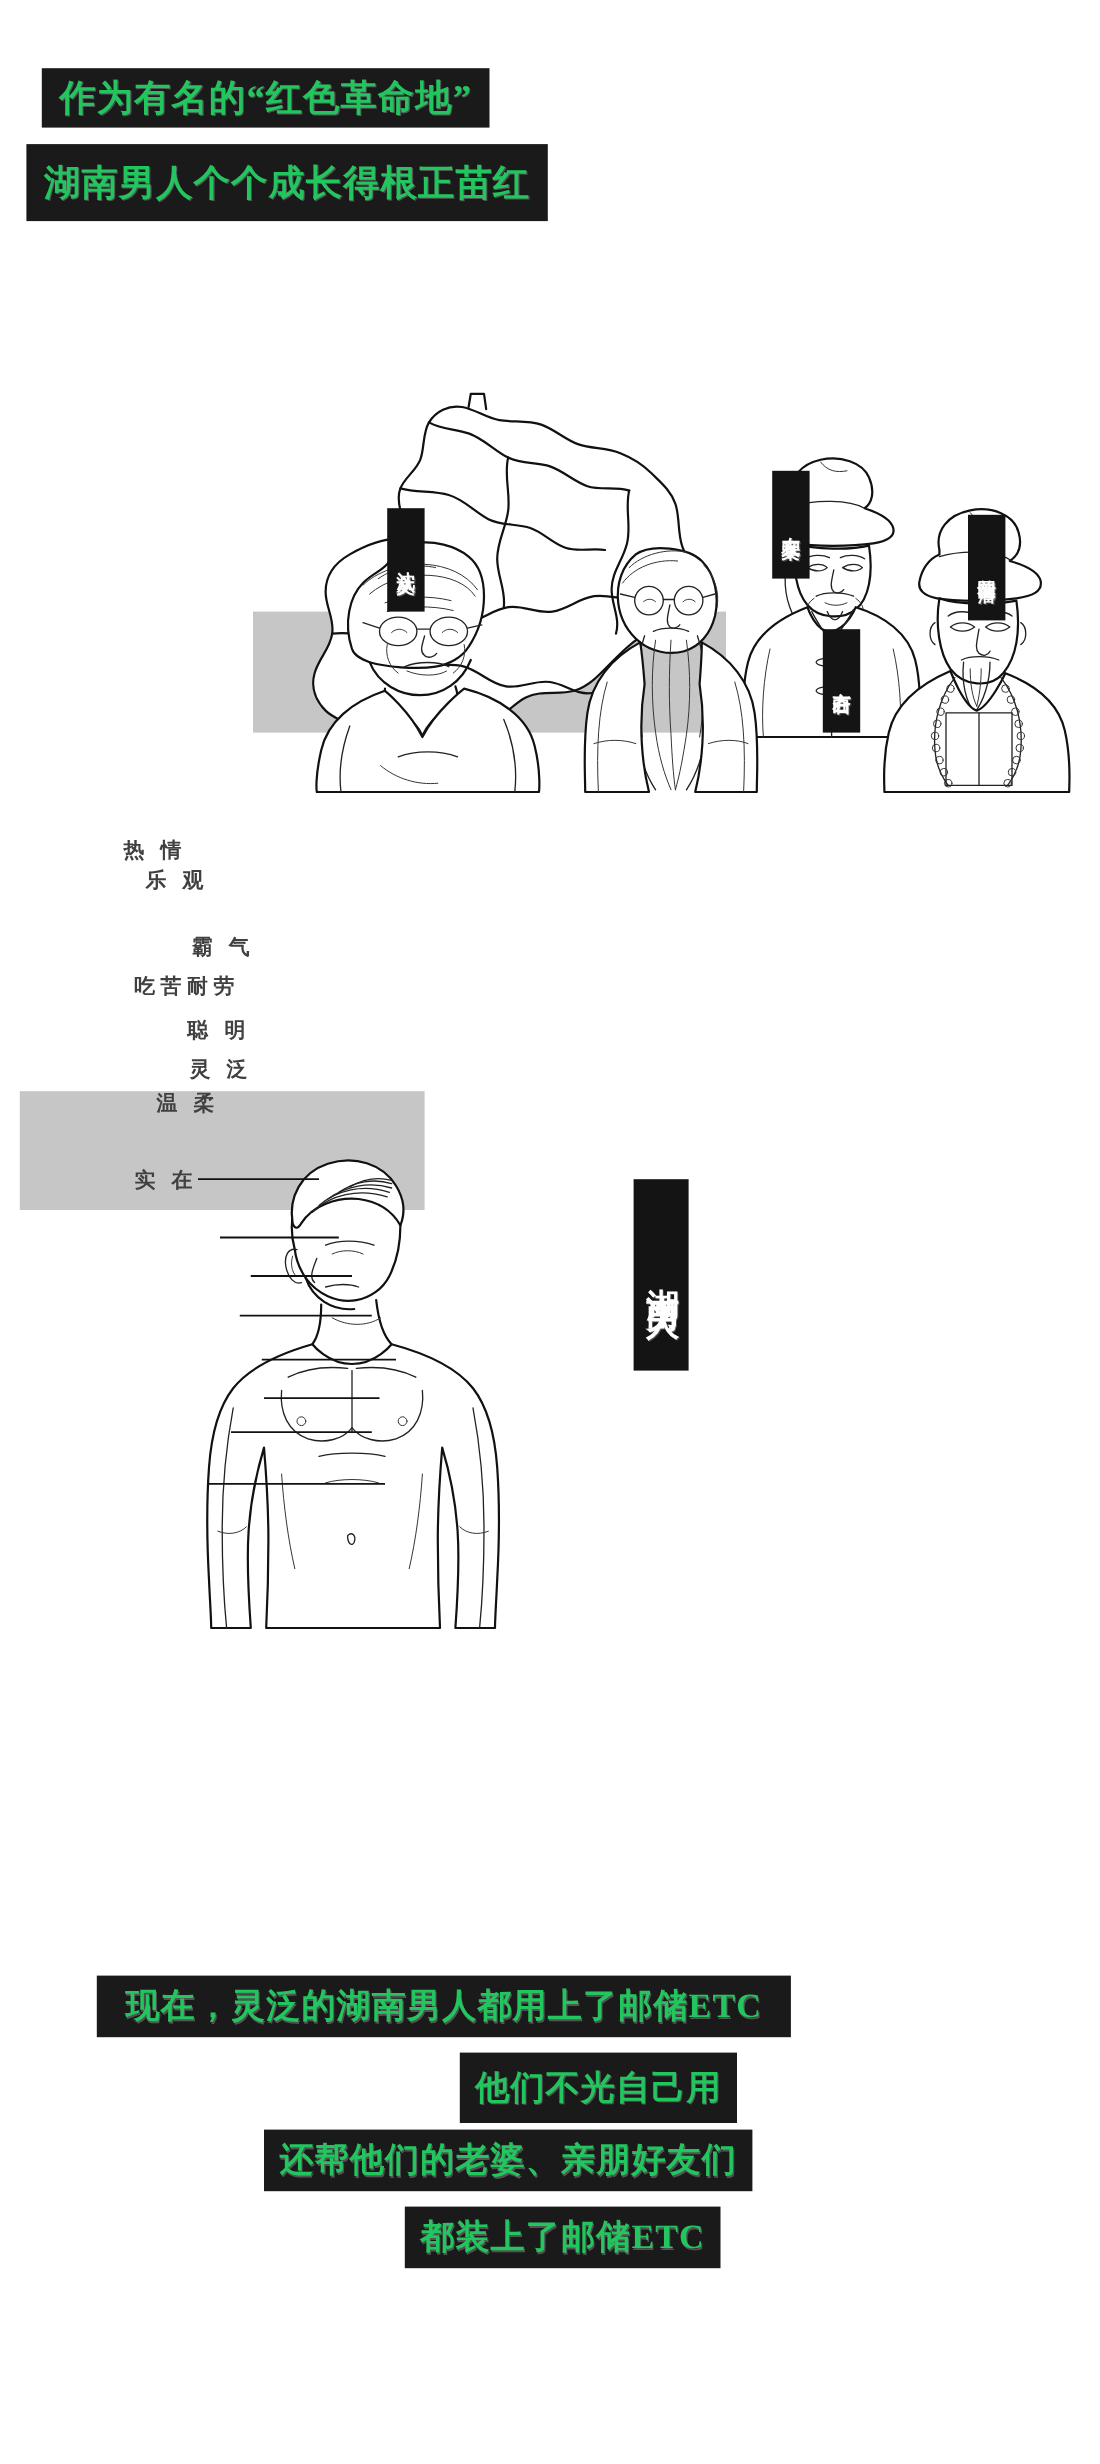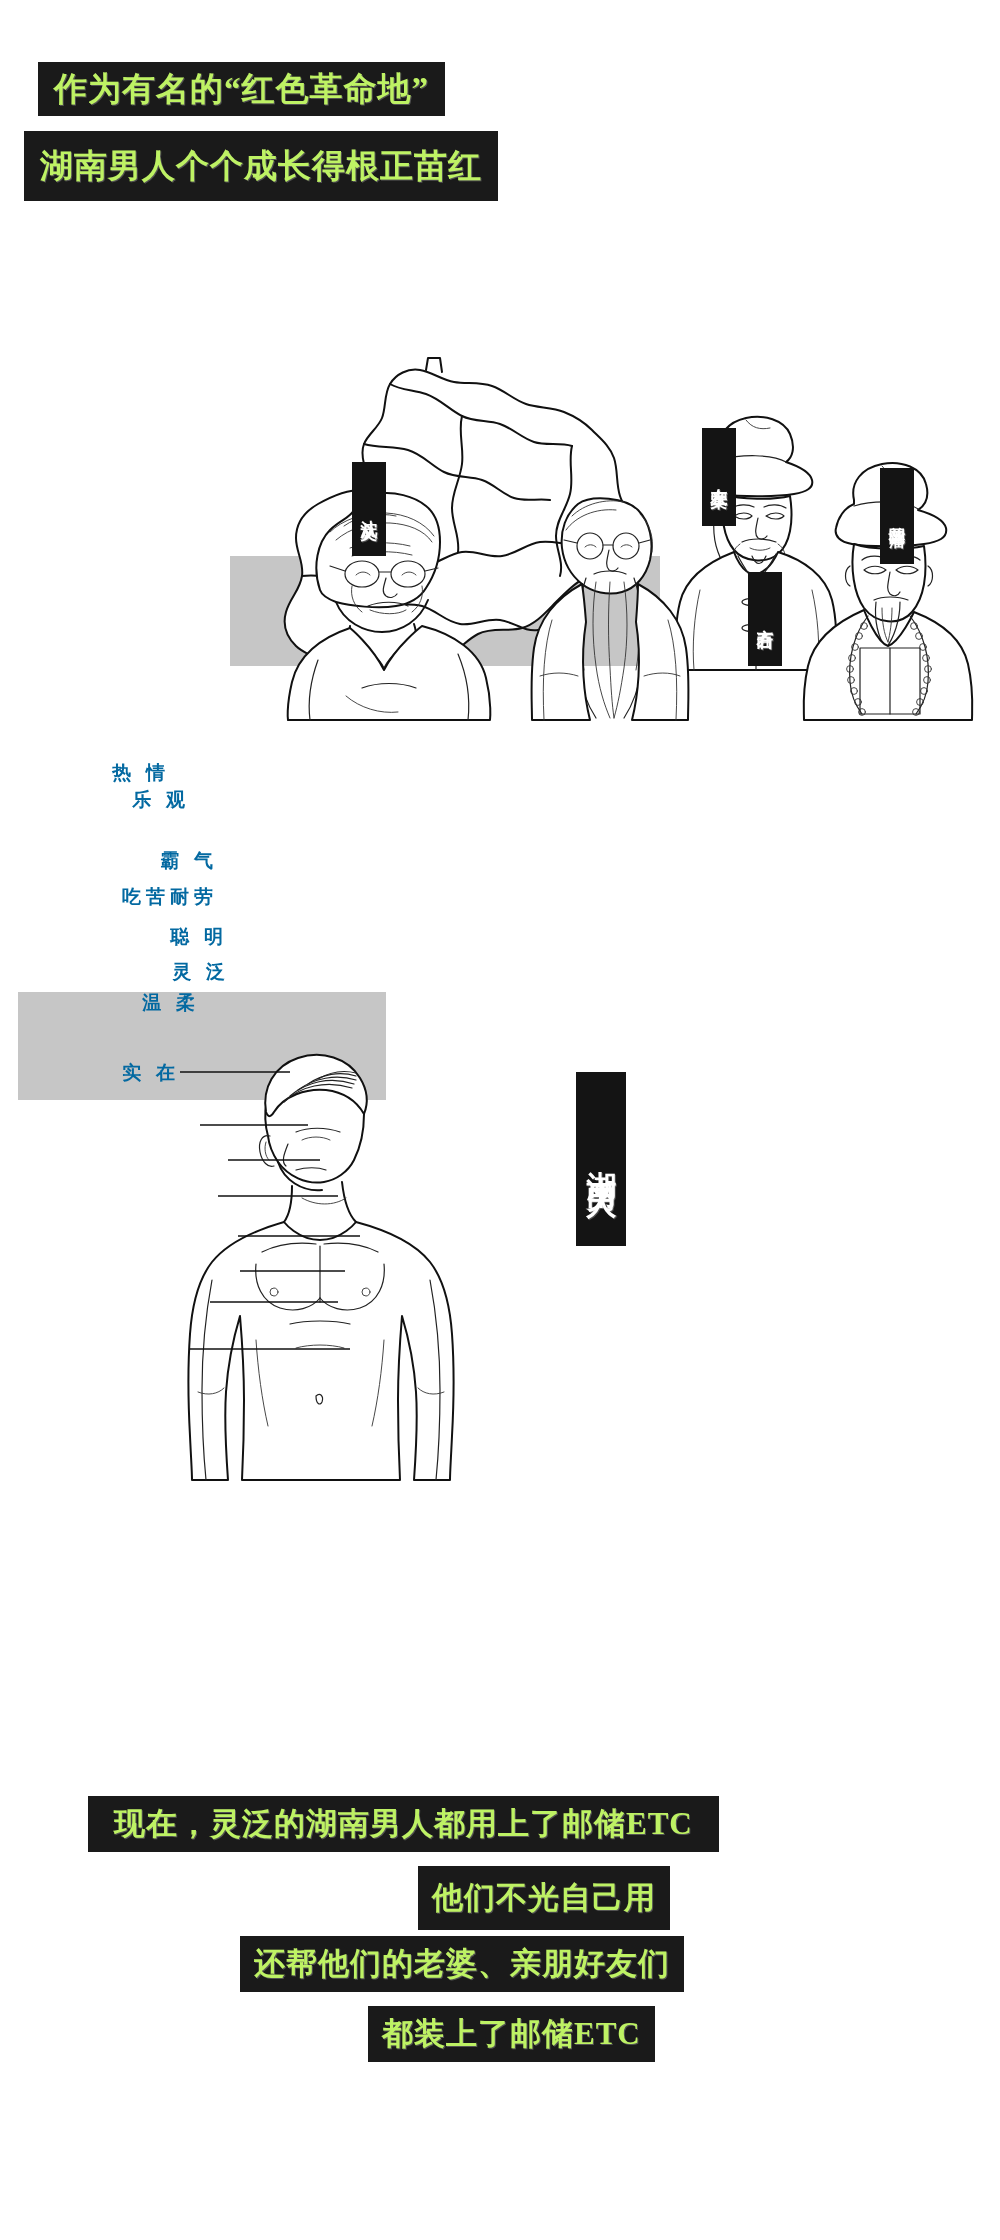--- a/index.html
+++ b/index.html
@@ -10,21 +10,21 @@
     font-family:"Liberation Serif","DejaVu Serif",serif;
     position:relative;overflow:hidden;
     -webkit-font-smoothing:antialiased;
   }
   .page{position:relative;width:1000px;height:2240px;background:#fff;}
 
   
   .bar{
     position:absolute;
     background:#1a1a1a;
-    color:#bef264;
+    color:#22c55e;
     font-weight:bold;
     font-family:"Liberation Serif","DejaVu Serif",serif;
     letter-spacing:1px;
     white-space:nowrap;
     display:flex;align-items:center;
     text-shadow:1px 1px 0 rgba(255,255,255,.25);
   }
 
   
   #headline1{left:38px;top:62px;height:54px;padding:0 16px;font-size:33px;}
@@ -58,21 +58,21 @@
   #map-layer,#body-layer{position:absolute;}
   #map-layer{left:200px;top:290px;width:560px;height:420px;z-index:10;}
   #portrait-layer{position:absolute;left:200px;top:290px;width:760px;height:430px;z-index:20;}
   #body-layer{left:150px;top:1040px;width:330px;height:440px;z-index:12;}
   #leader-layer{position:absolute;left:90px;top:1050px;width:340px;height:430px;z-index:14;}
 
   
   .trait{
     position:absolute;
     font-family:"Liberation Serif","DejaVu Serif",serif;
-    font-weight:bold;font-size:19px;color:#0369a1;
+    font-weight:bold;font-size:19px;color:#404040;
     letter-spacing:5px;white-space:nowrap;
     z-index:16;text-align:right;
   }
 
   
   #bottom1{left:88px;top:1796px;height:56px;padding:0 26px;font-size:31px;}
   #bottom2{left:418px;top:1866px;height:64px;padding:0 14px;font-size:31px;}
   #bottom3{left:240px;top:1936px;height:56px;padding:0 14px;font-size:31px;}
   #bottom4{left:368px;top:2006px;height:56px;padding:0 14px;font-size:31px;}
 
@@ -474,21 +474,21 @@
         <line x1="120" y1="252" x2="248" y2="252"></line>
         <line x1="100" y1="299" x2="260" y2="299"></line>
       </g>
     </svg>
   </div>
 
   <div class="trait" style="left:70px;top:760px;width:100px;">热 情</div>
 
   <div class="trait" style="left:90px;top:787px;width:100px;font-family:Liberation Serif, serif;">乐 观</div>
 
-  <div class="trait" style="left:118px;top:848px;width:100px;">霸 气</div>
+  <div class="trait" style="left:132px;top:848px;width:100px;">霸 气</div>
 
   <div class="trait" style="left:66px;top:884px;width:152px;">吃苦耐劳</div>
 
   <div class="trait" style="left:128px;top:924px;width:100px;">聪 明</div>
 
   <div class="trait" style="left:130px;top:959px;width:100px;">灵 泛</div>
 
   <div class="trait" style="left:100px;top:990px;width:100px;">温 柔</div>
 
   <div class="trait" style="left:80px;top:1060px;width:100px;">实 在</div>

